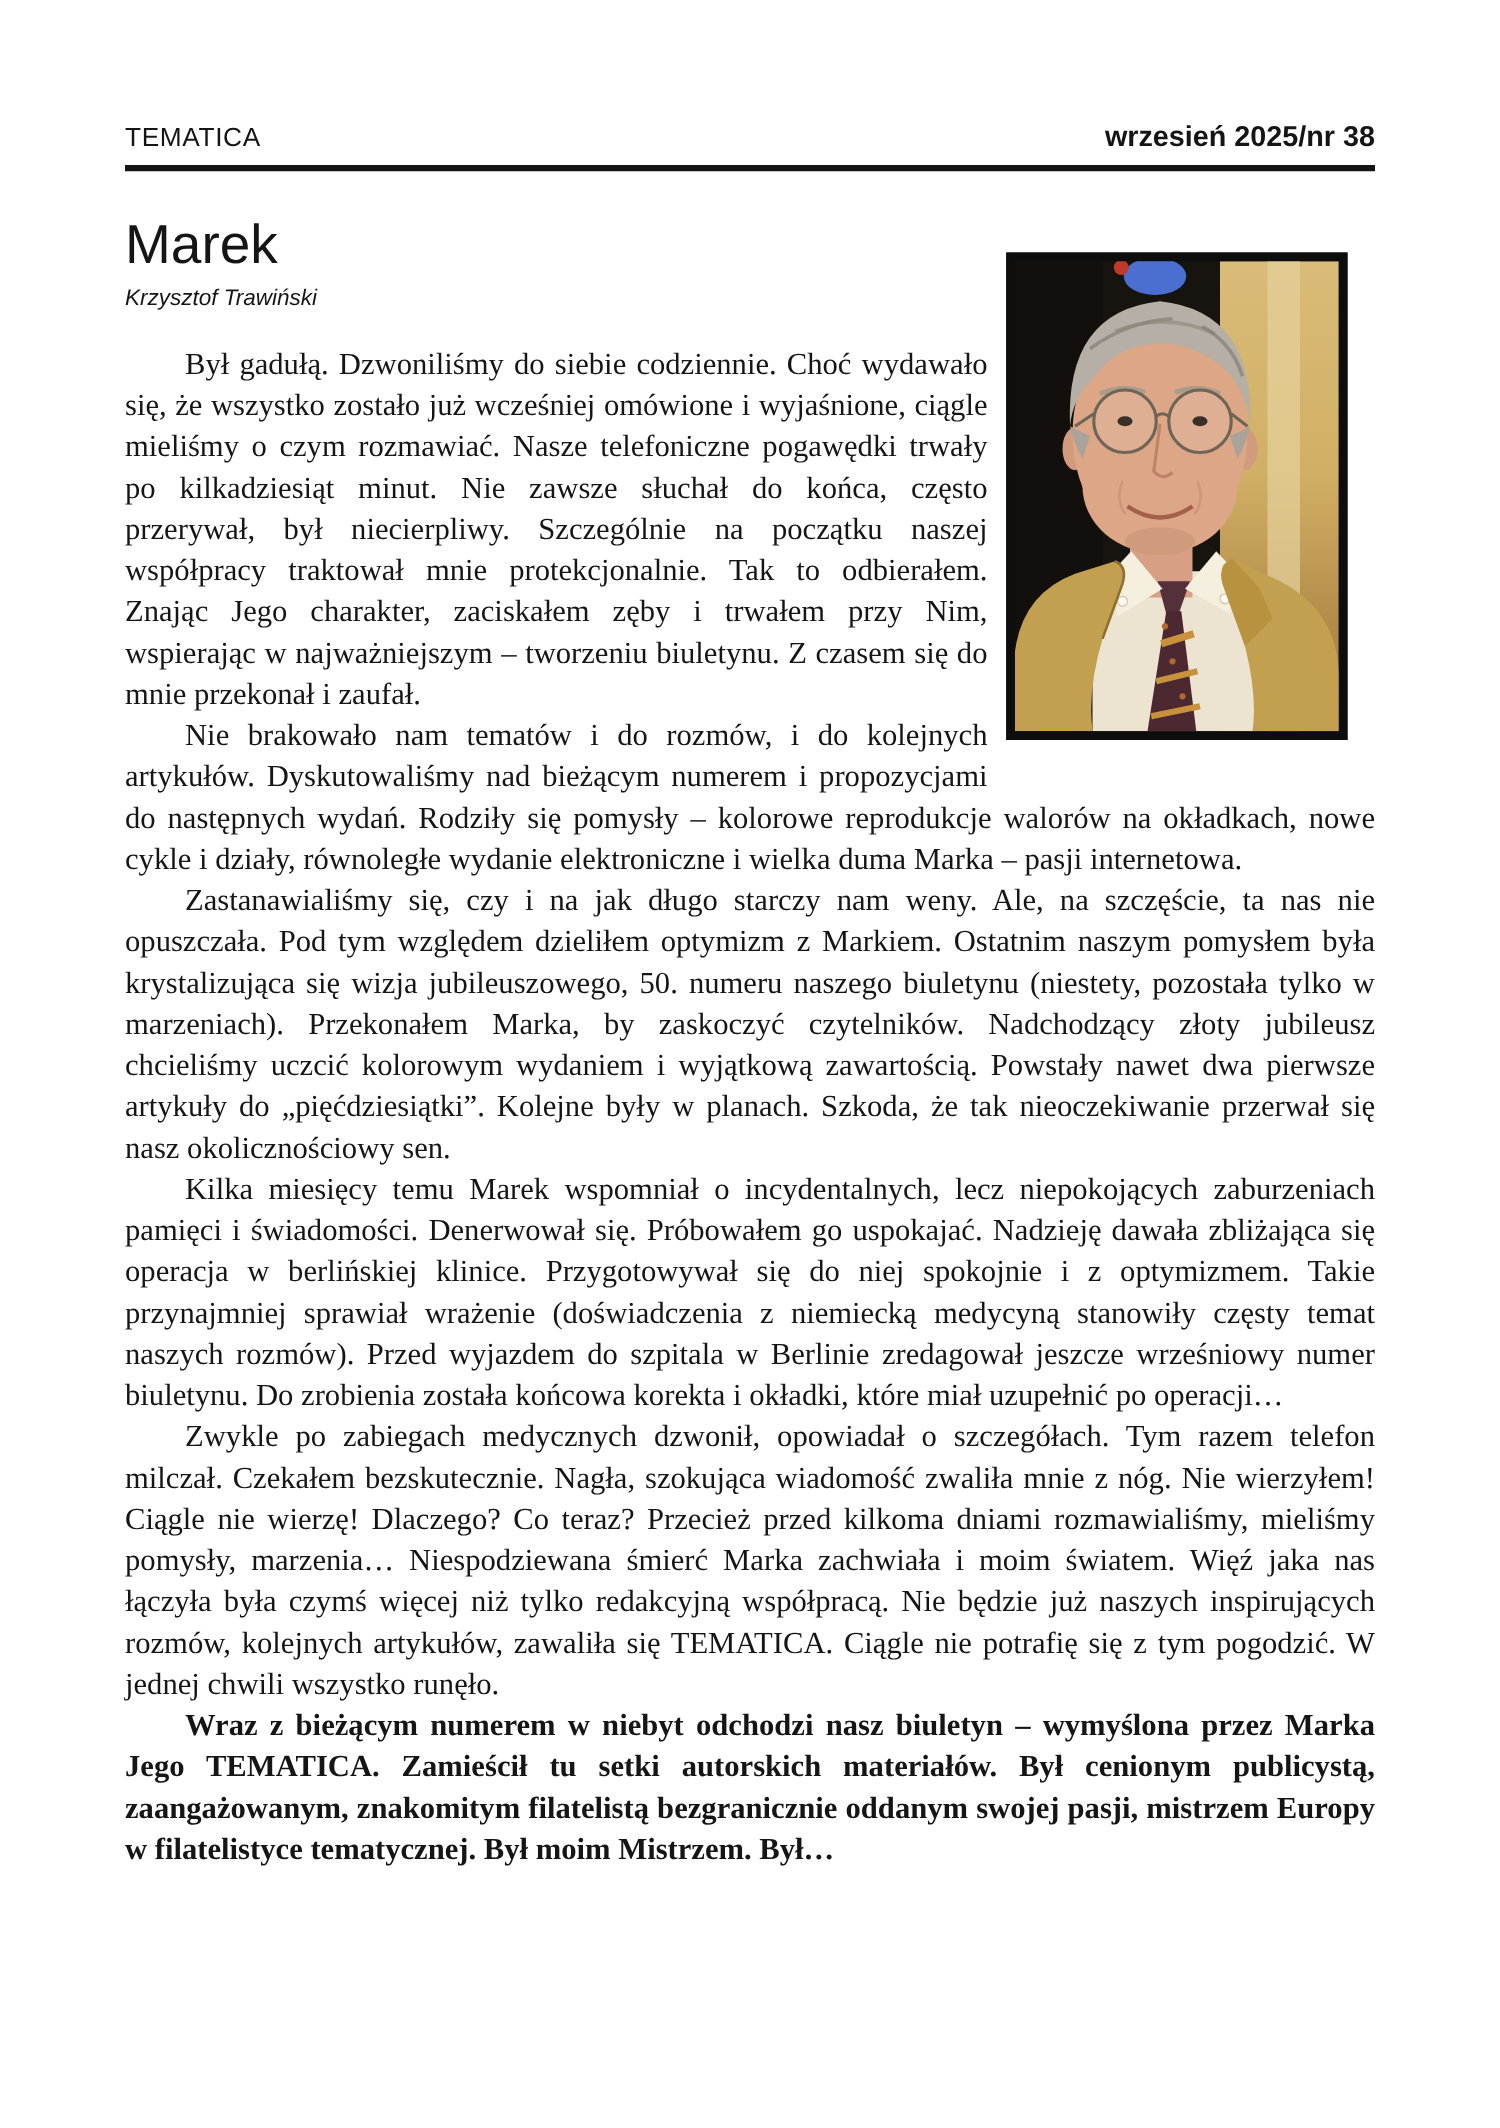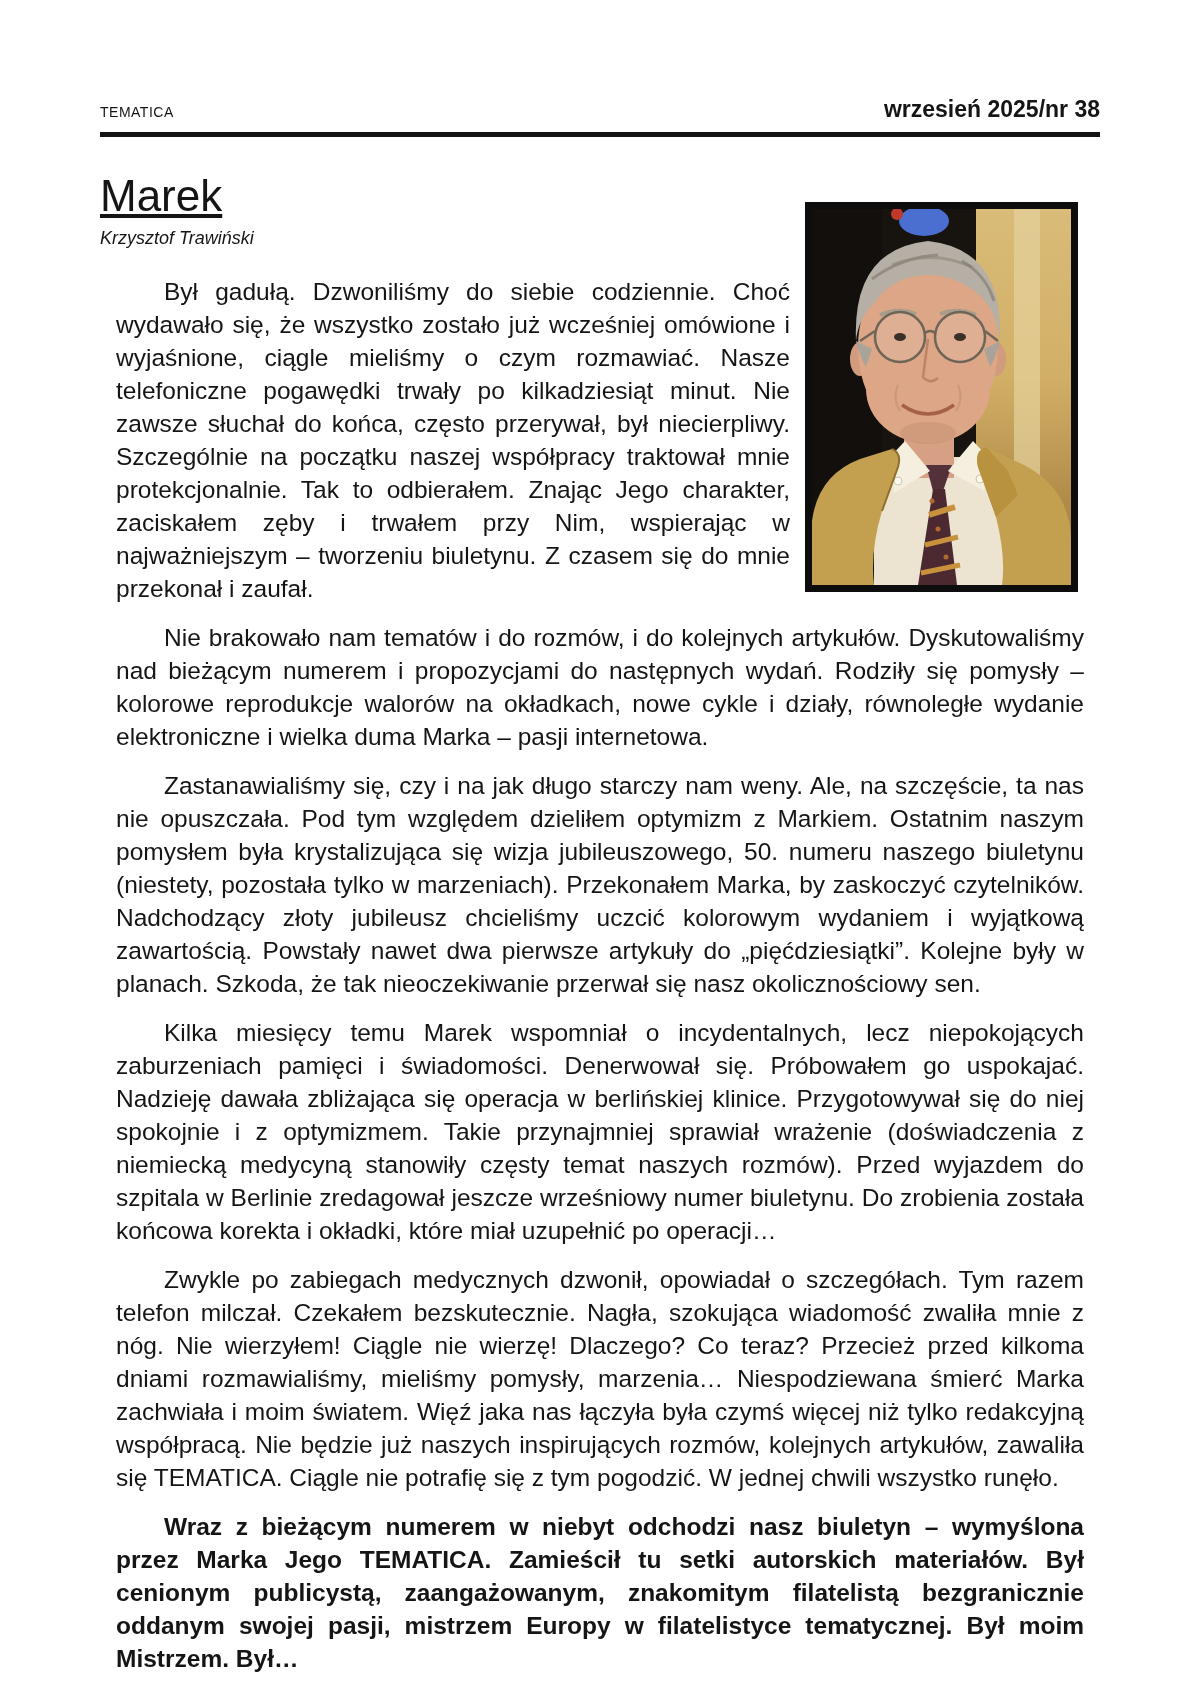--- a/index.html
+++ b/index.html
@@ -13,54 +13,54 @@
     color: #151515;
     font-family: "Liberation Sans", sans-serif;
     overflow: hidden;
   }
   .masthead {
     display: flex;
     justify-content: space-between;
     align-items: baseline;
     padding-bottom: 9px;
   }
-  .masthead-title { font-size: 14px; letter-spacing: 0.5px; }
+  .masthead-title { font-size: 21px; letter-spacing: 0.5px; }
   .masthead-issue { font-size: 23px; font-weight: 700; }
   .header-rule {
     height: 5px;
     background: #141414;
     margin-bottom: 2px;
   }
   .portrait-frame {
     float: right;
     width: 259px;
     height: 376px;
     border: 7px solid #0d0d0d;
     margin: 29px 22px 16px 15px;
     background: #17130f;
   }
   .portrait-frame svg { display:block; width:100%; height:100%; }
   h1.page-title {
     margin: 36px 0 0 0;
     font-size: 44px;
     font-weight: 400;
     line-height: 1.05;
-    text-decoration: underline;
   }
   .author-byline {
     margin: 9px 0 26px 0;
     font-size: 18px;
     font-style: italic;
   }
   .body-copy p {
-    margin: 16px;
+    margin: 0;
     font-size: 24.5px;
     line-height: 33px;
     text-align: justify;
     text-indent: 48px;
+    font-family: Liberation Serif, serif;
   }
   .body-copy p.bold { font-weight: 700; }
 </style>
 </head>
 <body>
 
 <div class="page">
 
   <div class="masthead">
     <span class="masthead-title">TEMATICA</span>

